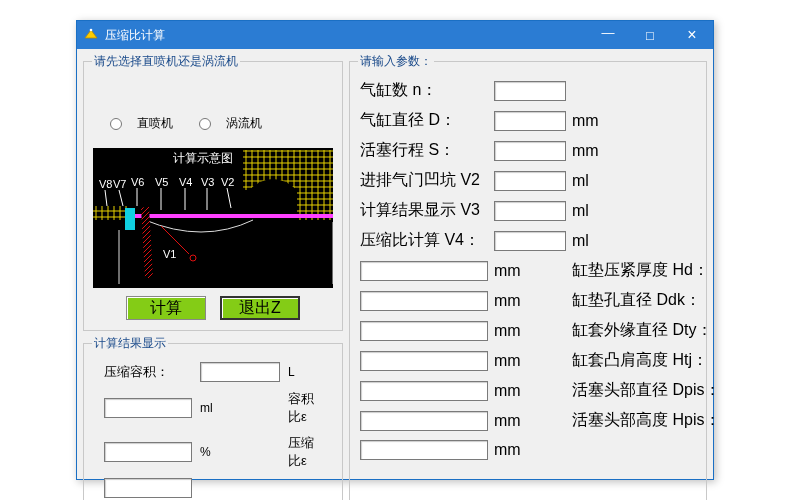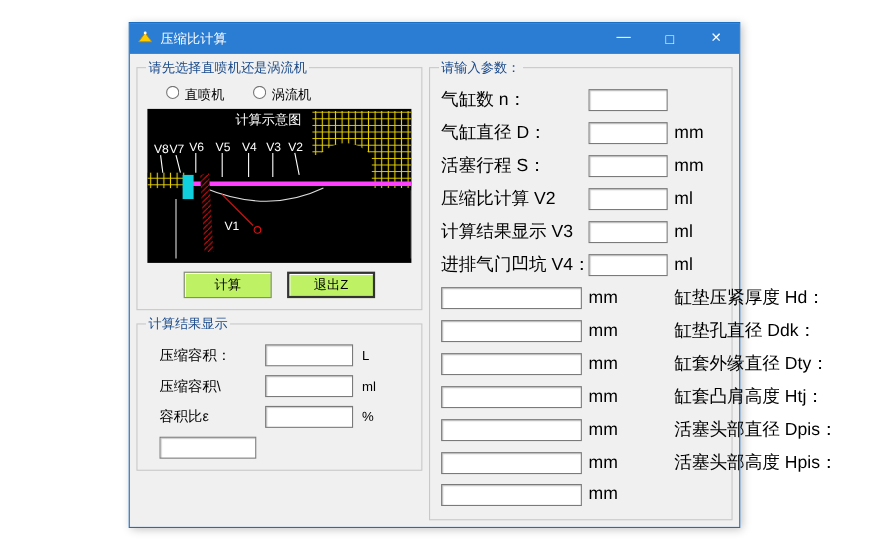--- a/index.html
+++ b/index.html
@@ -7,21 +7,21 @@
     font-family: "Microsoft YaHei", "SimSun", sans-serif;
     font-size: 12px;
     background: #fff;
     display: flex;
     align-items: center;
     justify-content: center;
     width: 790px;
     height: 500px;
   }
   .window {
-    width: 556px;
+    width: 638px;
     height: 460px;
     background: #f0f0f0;
     border: 1px solid #1a6fc4;
     box-shadow: 2px 2px 8px rgba(0,0,0,0.25);
     display: flex;
     flex-direction: column;
   }
   .titlebar {
     height: 28px;
     background: #2b7cd3;
@@ -65,52 +65,53 @@
     font-size: 12px;
     padding: 0 2px;
     color: #1a4a8a;
   }
   .radiorow {
     display: flex;
     gap: 26px;
     padding: 2px 10px 4px 18px;
   }
   .radiorow label {
-    display: flex; align-items: flex-start; gap: 5px;
+    display: flex; align-items: center; gap: 15px;
     font-size: 12px;
+    margin-top: 37px;
   }
   .radiorow input[type=radio] {
     width: 12px; height: 12px;
   }
   .diagram {
     width: 240px;
     height: 140px;
     background: #000;
-    margin: 0 auto 0 auto;
+    margin: 12px auto 0 auto;
     position: relative;
     overflow: hidden;
   }
   .diagram .titletxt {
     position:absolute;
     left:80px; top:2px;
     color:#fff;
     font-size:12px;
   }
   .btnrow {
     display: flex;
     gap: 14px;
     justify-content: center;
     padding: 8px 0 2px 0;
   }
   .winbtn {
     width: 80px;
     height: 24px;
-    background: #bef264;
+    background: #84cc16;
     border: 1px solid #888;
-    font-size: 12px;
+    font-size: 16px;
     box-shadow: inset 1px 1px 0 #fff;
     cursor: default;
   }
   .winbtn.default {
     border: 2px solid #333;
   }
   .result-grid {
     display: grid;
     grid-template-columns: 88px 80px 30px;
     row-gap: 8px;
@@ -241,28 +242,28 @@
         </div>
       </fieldset>
 
       <fieldset class="results">
         <legend>计算结果显示</legend>
         <div class="result-grid">
           <span class="lab">压缩容积：</span>
           <input class="txtfield" style="">
           <span class="unit">L</span>
 
-          <span class="lab">压缩容积\</span>
           <input class="txtfield" style="">
           <span class="unit">ml</span>
 
           <span class="lab">容积比ε</span>
           <input class="txtfield" style="">
           <span class="unit">%</span>
 
+          <span class="lab">压缩比ε</span>
           <input class="txtfield" style="">
           <span class="unit"></span>
         </div>
       </fieldset>
     </div>
 
     <div class="col-right">
       <fieldset class="params">
         <legend>请输入参数：</legend>
         <div class="params-grid">
@@ -271,29 +272,29 @@
           <span class="unit"></span>
 
           <span class="lab">气缸直径 D：</span>
           <input class="txtfield" style="">
           <span class="unit">mm</span>
 
           <span class="lab">活塞行程 S：</span>
           <input class="txtfield" style="">
           <span class="unit">mm</span>
 
-          <span class="lab">压缩比计算 V2</span>
+          <span class="lab">进排气门凹坑 V2</span>
           <input class="txtfield" style="">
           <span class="unit">ml</span>
 
           <span class="lab">计算结果显示 V3</span>
           <input class="txtfield" style="">
           <span class="unit">ml</span>
 
-          <span class="lab">进排气门凹坑 V4：</span>
+          <span class="lab">压缩比计算 V4：</span>
           <input class="txtfield" style="">
           <span class="unit">ml</span>
 
           <input class="txtfield" style="">
           <span class="unit">mm</span>
 
           <span class="lab">缸垫压紧厚度 Hd：</span>
           <input class="txtfield" style="">
           <span class="unit">mm</span>
 

